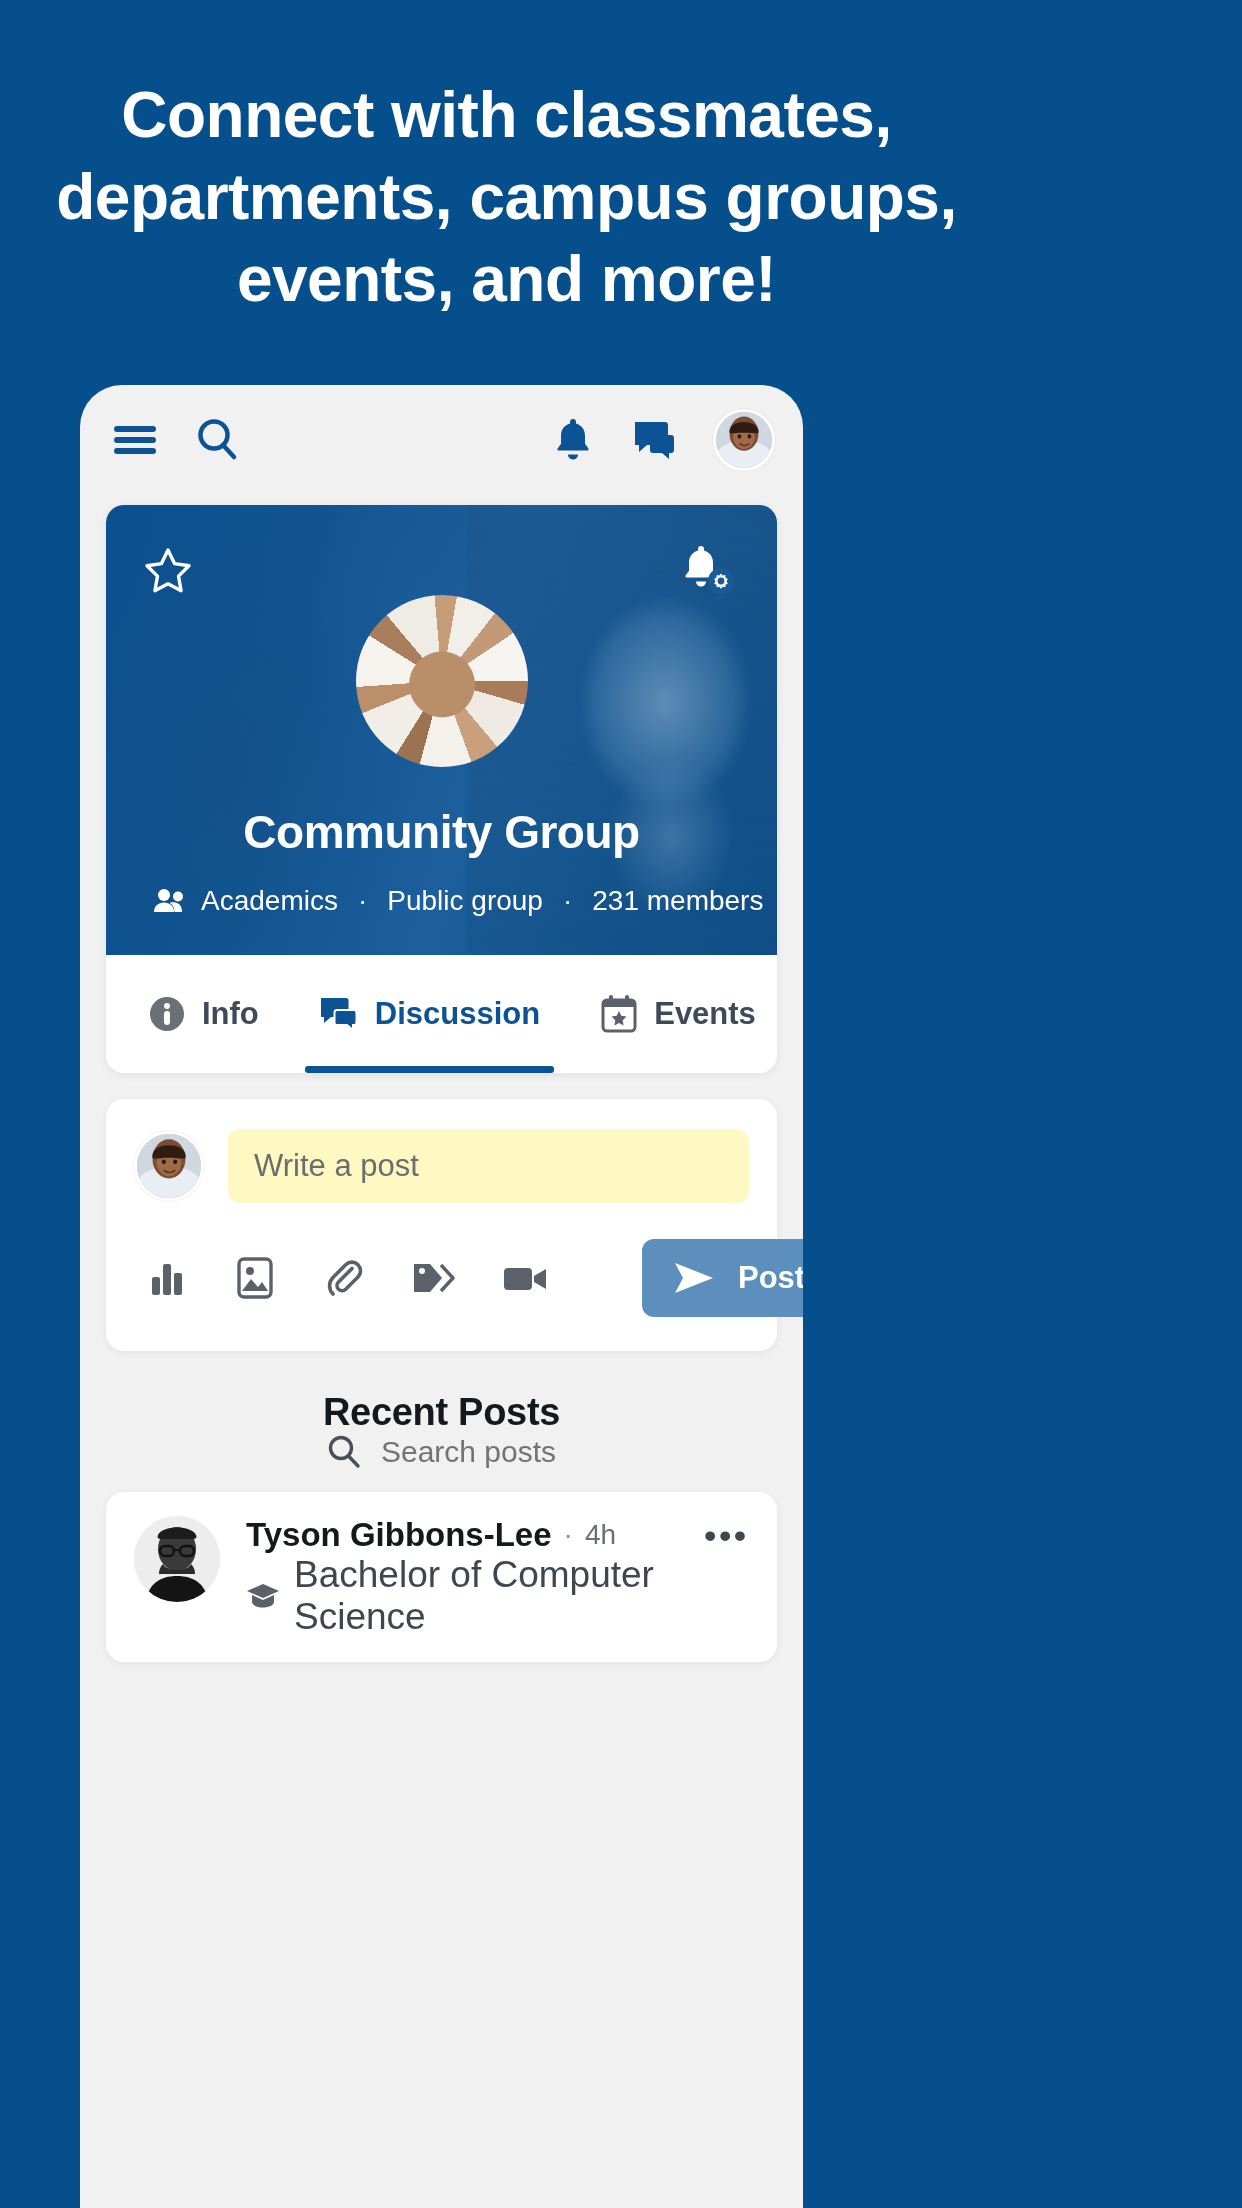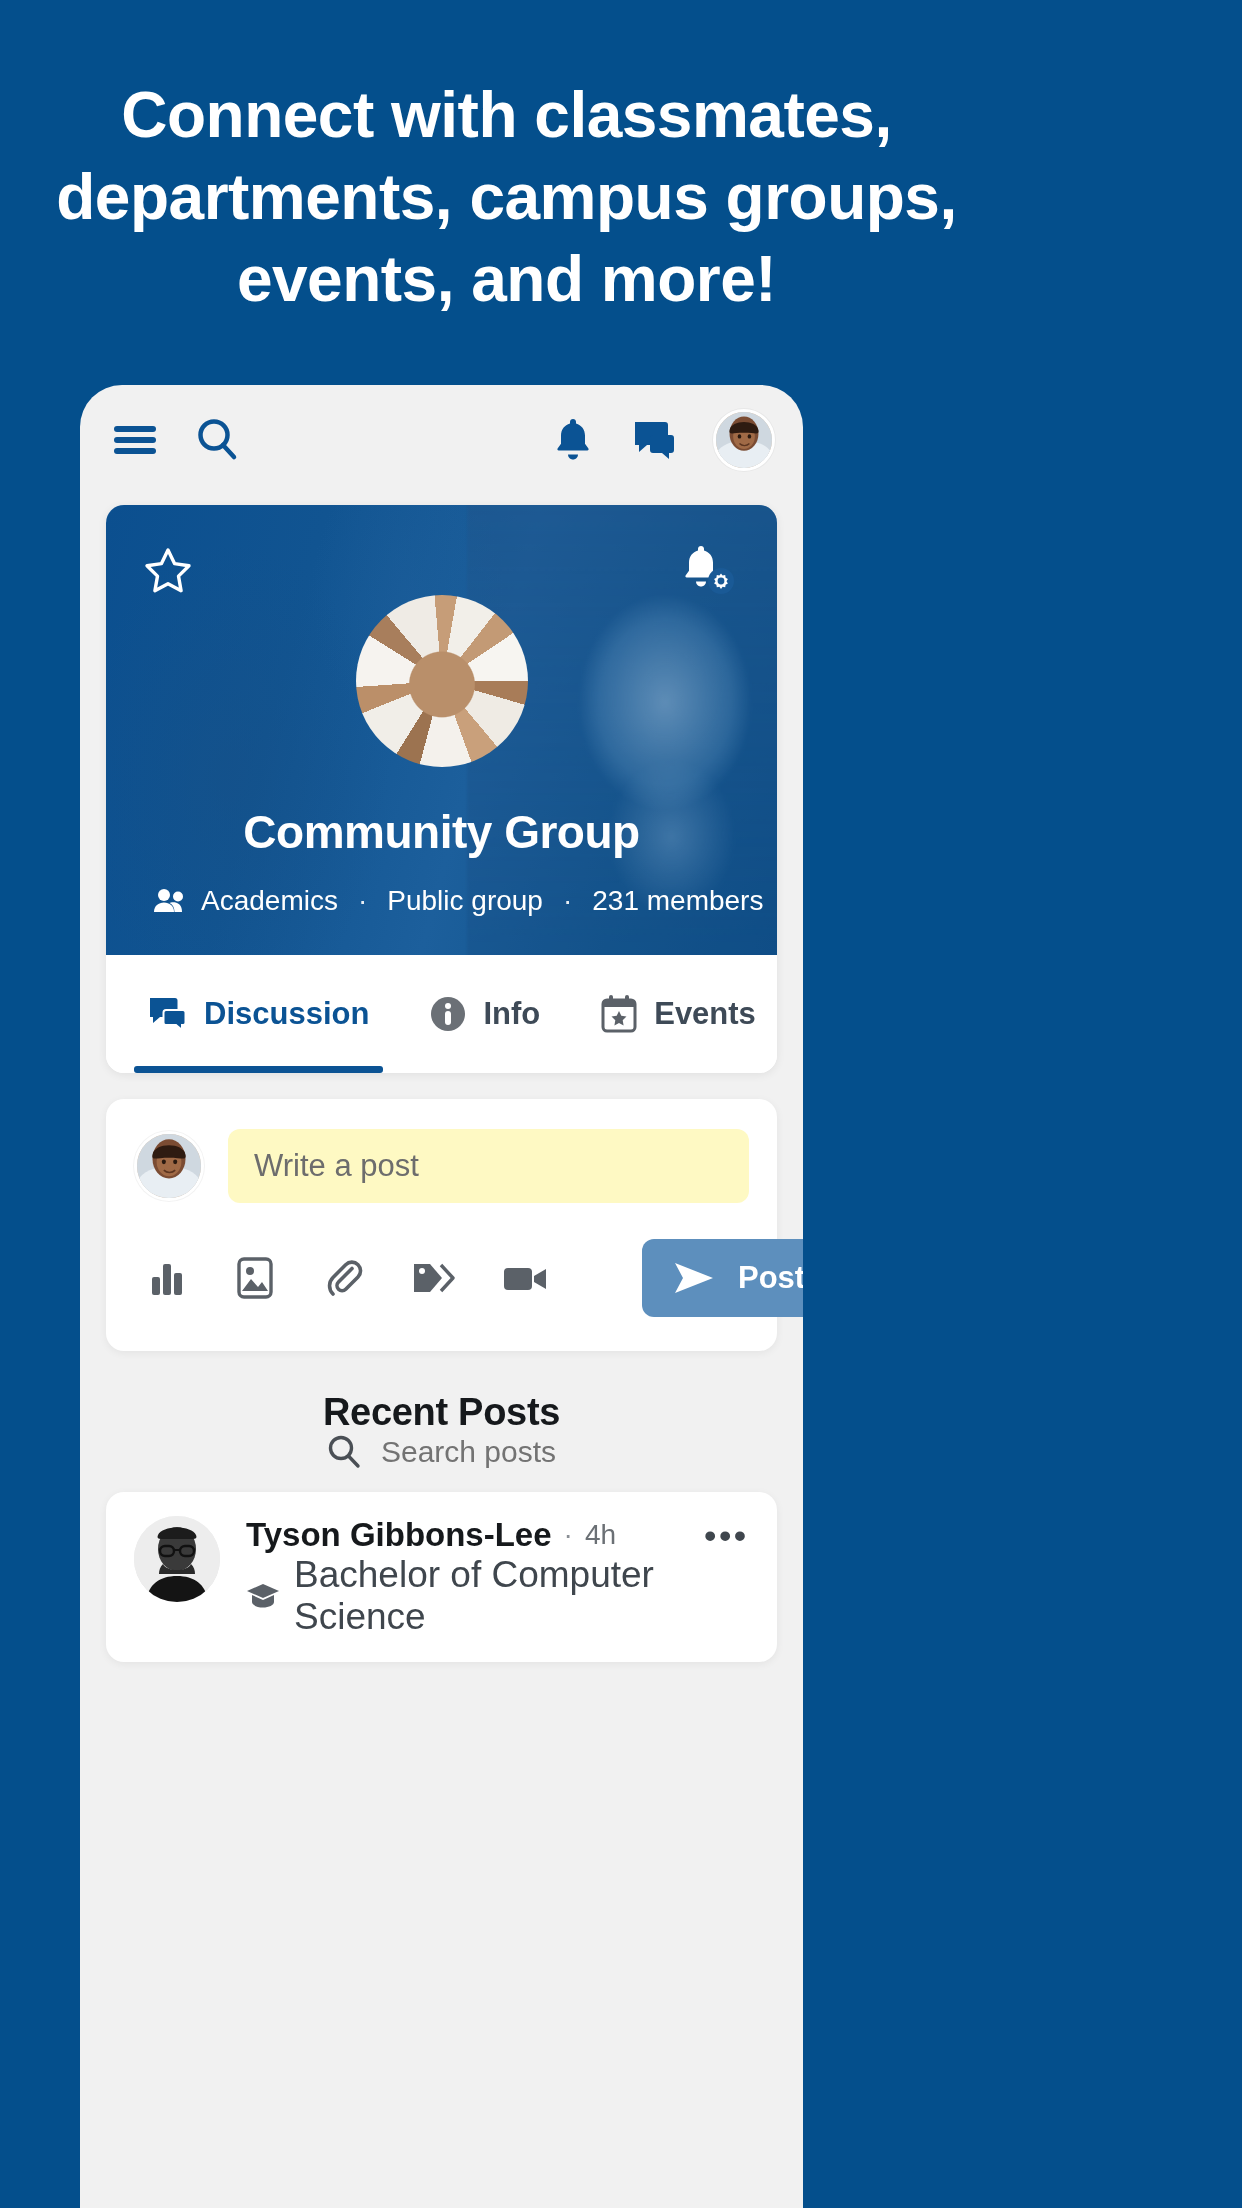--- a/index.html
+++ b/index.html
@@ -352,38 +352,38 @@
           <span>Academics</span>
           <span class="sep">·</span>
           <span>Public group</span>
           <span class="sep">·</span>
           <span>231 members</span>
         </div>
       </div>
     </div>
 
     <div class="tabs">
-      <div class="tab active">
-        <span class="ico">
-          <svg width="40" height="38" viewBox="0 0 40 38">
-            <path d="M2 3h25a2.5 2.5 0 0 1 2.5 2.5v14A2.5 2.5 0 0 1 27 22H12l-7 6V22H2z" fill="#0b5394"></path>
-            <path d="M18 15h17a2.5 2.5 0 0 1 2.5 2.5v10A2.5 2.5 0 0 1 35 30h-1v5l-6-5H18a2.5 2.5 0 0 1-2.5-2.5v-10A2.5 2.5 0 0 1 18 15z" fill="#0b5394" stroke="#ffffff" stroke-width="2"></path>
-          </svg>
-        </span>
-        <span>Discussion</span>
-      </div>
       <div class="tab">
         <span class="ico">
           <svg width="38" height="38" viewBox="0 0 38 38">
             <circle cx="19" cy="19" r="17" fill="#6b7076"></circle>
             <circle cx="19" cy="11" r="3" fill="#fff"></circle>
             <rect x="16" y="16" width="6" height="14" rx="3" fill="#fff"></rect>
           </svg>
         </span>
         <span>Info</span>
+      </div>
+      <div class="tab active">
+        <span class="ico">
+          <svg width="40" height="38" viewBox="0 0 40 38">
+            <path d="M2 3h25a2.5 2.5 0 0 1 2.5 2.5v14A2.5 2.5 0 0 1 27 22H12l-7 6V22H2z" fill="#0b5394"></path>
+            <path d="M18 15h17a2.5 2.5 0 0 1 2.5 2.5v10A2.5 2.5 0 0 1 35 30h-1v5l-6-5H18a2.5 2.5 0 0 1-2.5-2.5v-10A2.5 2.5 0 0 1 18 15z" fill="#0b5394" stroke="#ffffff" stroke-width="2"></path>
+          </svg>
+        </span>
+        <span>Discussion</span>
       </div>
       <div class="tab">
         <span class="ico">
           <svg width="38" height="40" viewBox="0 0 38 40">
             <rect x="3" y="6" width="32" height="31" rx="4" fill="none" stroke="#5b6168" stroke-width="3"></rect>
             <rect x="3" y="6" width="32" height="7" fill="#5b6168"></rect>
             <rect x="9" y="1" width="4" height="8" rx="2" fill="#5b6168"></rect>
             <rect x="25" y="1" width="4" height="8" rx="2" fill="#5b6168"></rect>
             <path d="M19 17l2.3 4.8 5.2.7-3.8 3.7.9 5.2-4.6-2.5-4.6 2.5.9-5.2-3.8-3.7 5.2-.7z" fill="#5b6168"></path>
           </svg>

